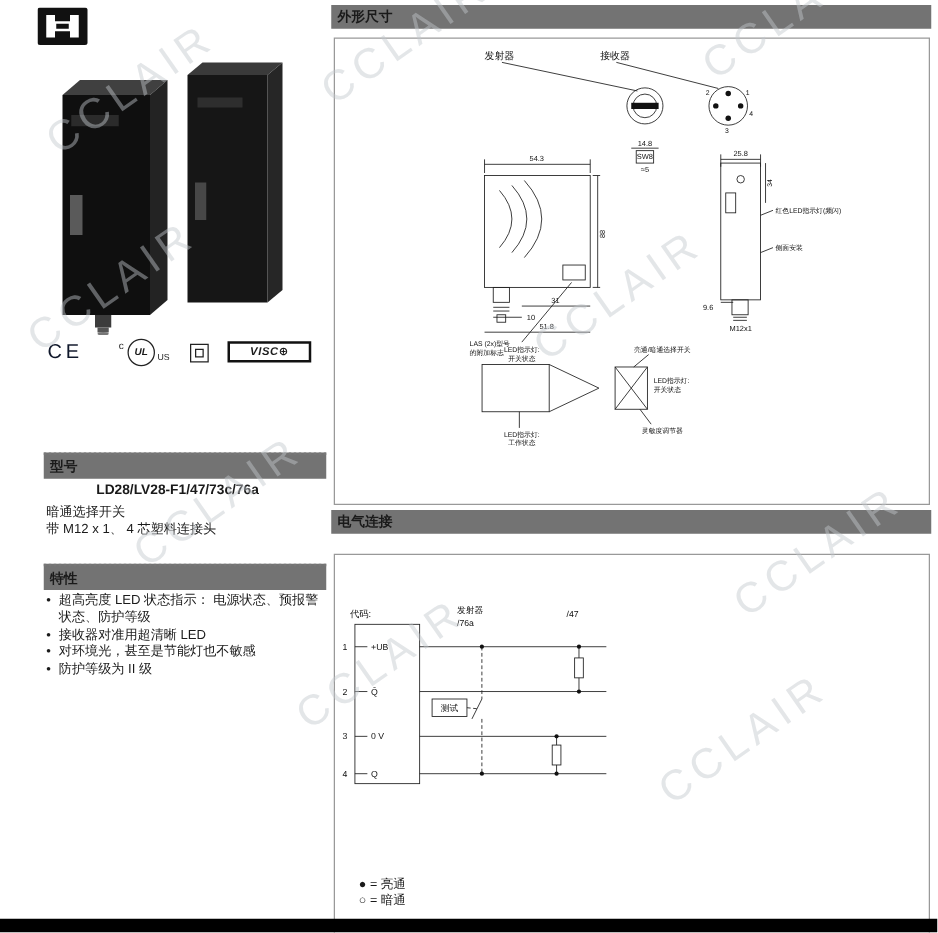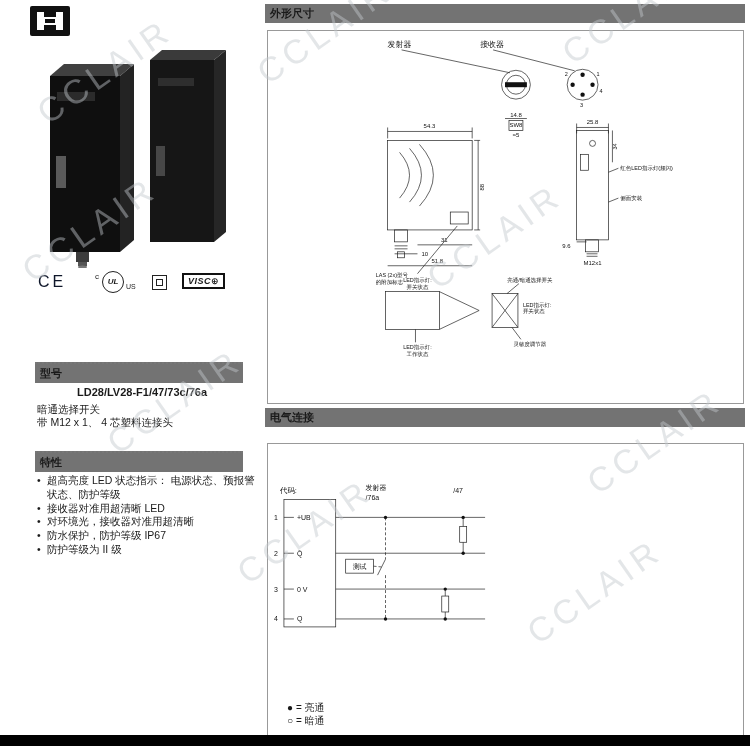--- a/index.html
+++ b/index.html
@@ -12,21 +12,21 @@
   .watermark{
     position:absolute;color:#c3c8cd;opacity:.45;font-size:34px;letter-spacing:5px;
     transform:rotate(-35deg);transform-origin:left top;pointer-events:none;z-index:6;
     font-weight:400;white-space:nowrap;
   }
   
   .hdr{
     position:absolute;background:#737373;font-weight:bold;font-size:11px;
     padding:2px 5px;box-sizing:border-box;z-index:2;
   }
-  .hdr-left{left:35px;width:208px;border-top:2px dotted #777;}
+  .hdr-left{left:35px;width:226px;border-top:2px dotted #777;}
   .hdr-right{left:265px;width:480px;}
   
   .model-name{position:absolute;left:37px;top:386px;font-weight:bold;font-size:11px;z-index:2;margin-left:40px;}
   .model-desc{position:absolute;left:37px;font-size:10.5px;z-index:2;}
   .features-list{
     position:absolute;left:35px;top:474px;width:228px;margin:0;padding:0;
     list-style:none;font-size:10.5px;line-height:13.8px;z-index:2;
   }
   .features-list li{position:relative;padding-left:12px;}
   .features-list li::before{content:"•";position:absolute;left:2px;}
@@ -37,21 +37,21 @@
   .ul-c{position:absolute;left:0;top:2px;font-size:8px;}
   .ul-circle{
     position:absolute;left:7px;top:1px;width:20px;height:20px;border:1.6px solid #222;
     border-radius:50%;font-size:8px;font-weight:bold;text-align:center;line-height:20px;
     font-style:italic;
   }
   .ul-us{position:absolute;left:31px;top:13px;font-size:7px;}
   .sq-icon{position:absolute;left:116px;top:5px;width:13px;height:13px;border:1.6px solid #222;}
   .sq-icon-inner{position:absolute;left:3px;top:3px;width:5px;height:5px;border:1.4px solid #222;}
   .visco-badge{
-    position:absolute;left:146px;top:3px;border:2px solid #111;padding:1px 4px;
+    position:absolute;left:146px;top:3px;border:2px solid #111;padding:1px 16px;
     font-size:9px;font-weight:bold;font-style:italic;letter-spacing:.5px;background:#fff;
   }
   
   .dims-box{
     position:absolute;left:267px;top:30px;width:477px;height:374px;
     border:1px solid #999;background:#fff;box-sizing:border-box;z-index:2;
   }
   .elec-box{
     position:absolute;left:267px;top:443px;width:477px;height:329px;
     border:1px solid #999;background:#fff;box-sizing:border-box;z-index:2;
@@ -140,22 +140,21 @@
 
   <div class="hdr hdr-left" style="top:362px;">型号</div>
   <div class="model-name">LD28/LV28-F1/47/73c/76a</div>
   <div class="model-desc" style="top:403px;">暗通选择开关</div>
   <div class="model-desc" style="top:416px;">带 M12 x 1、 4 芯塑料连接头</div>
 
   <div class="hdr hdr-left" style="top:451px;">特性</div>
   <ul class="features-list">
     <li>超高亮度 LED 状态指示： 电源状态、预报警状态、防护等级</li>
     <li>接收器对准用超清晰 LED</li>
-    <li>对环境光，接收器对准用超清晰</li>
-    <li>防水保护，防护等级 IP67</li>
+    <li>对环境光，甚至是节能灯也不敏感</li>
     <li>防护等级为 II 级</li>
   </ul>
 
   <div class="hdr hdr-right" style="top:4px;">外形尺寸</div>
   <div class="dims-box">
     <svg class="draw" viewBox="0 0 477 374">
 
       <text x="120" y="16" class="t8">发射器</text>
       <text x="213" y="16" class="t8">接收器</text>
       <line x1="134" y1="19" x2="243" y2="42"></line>

